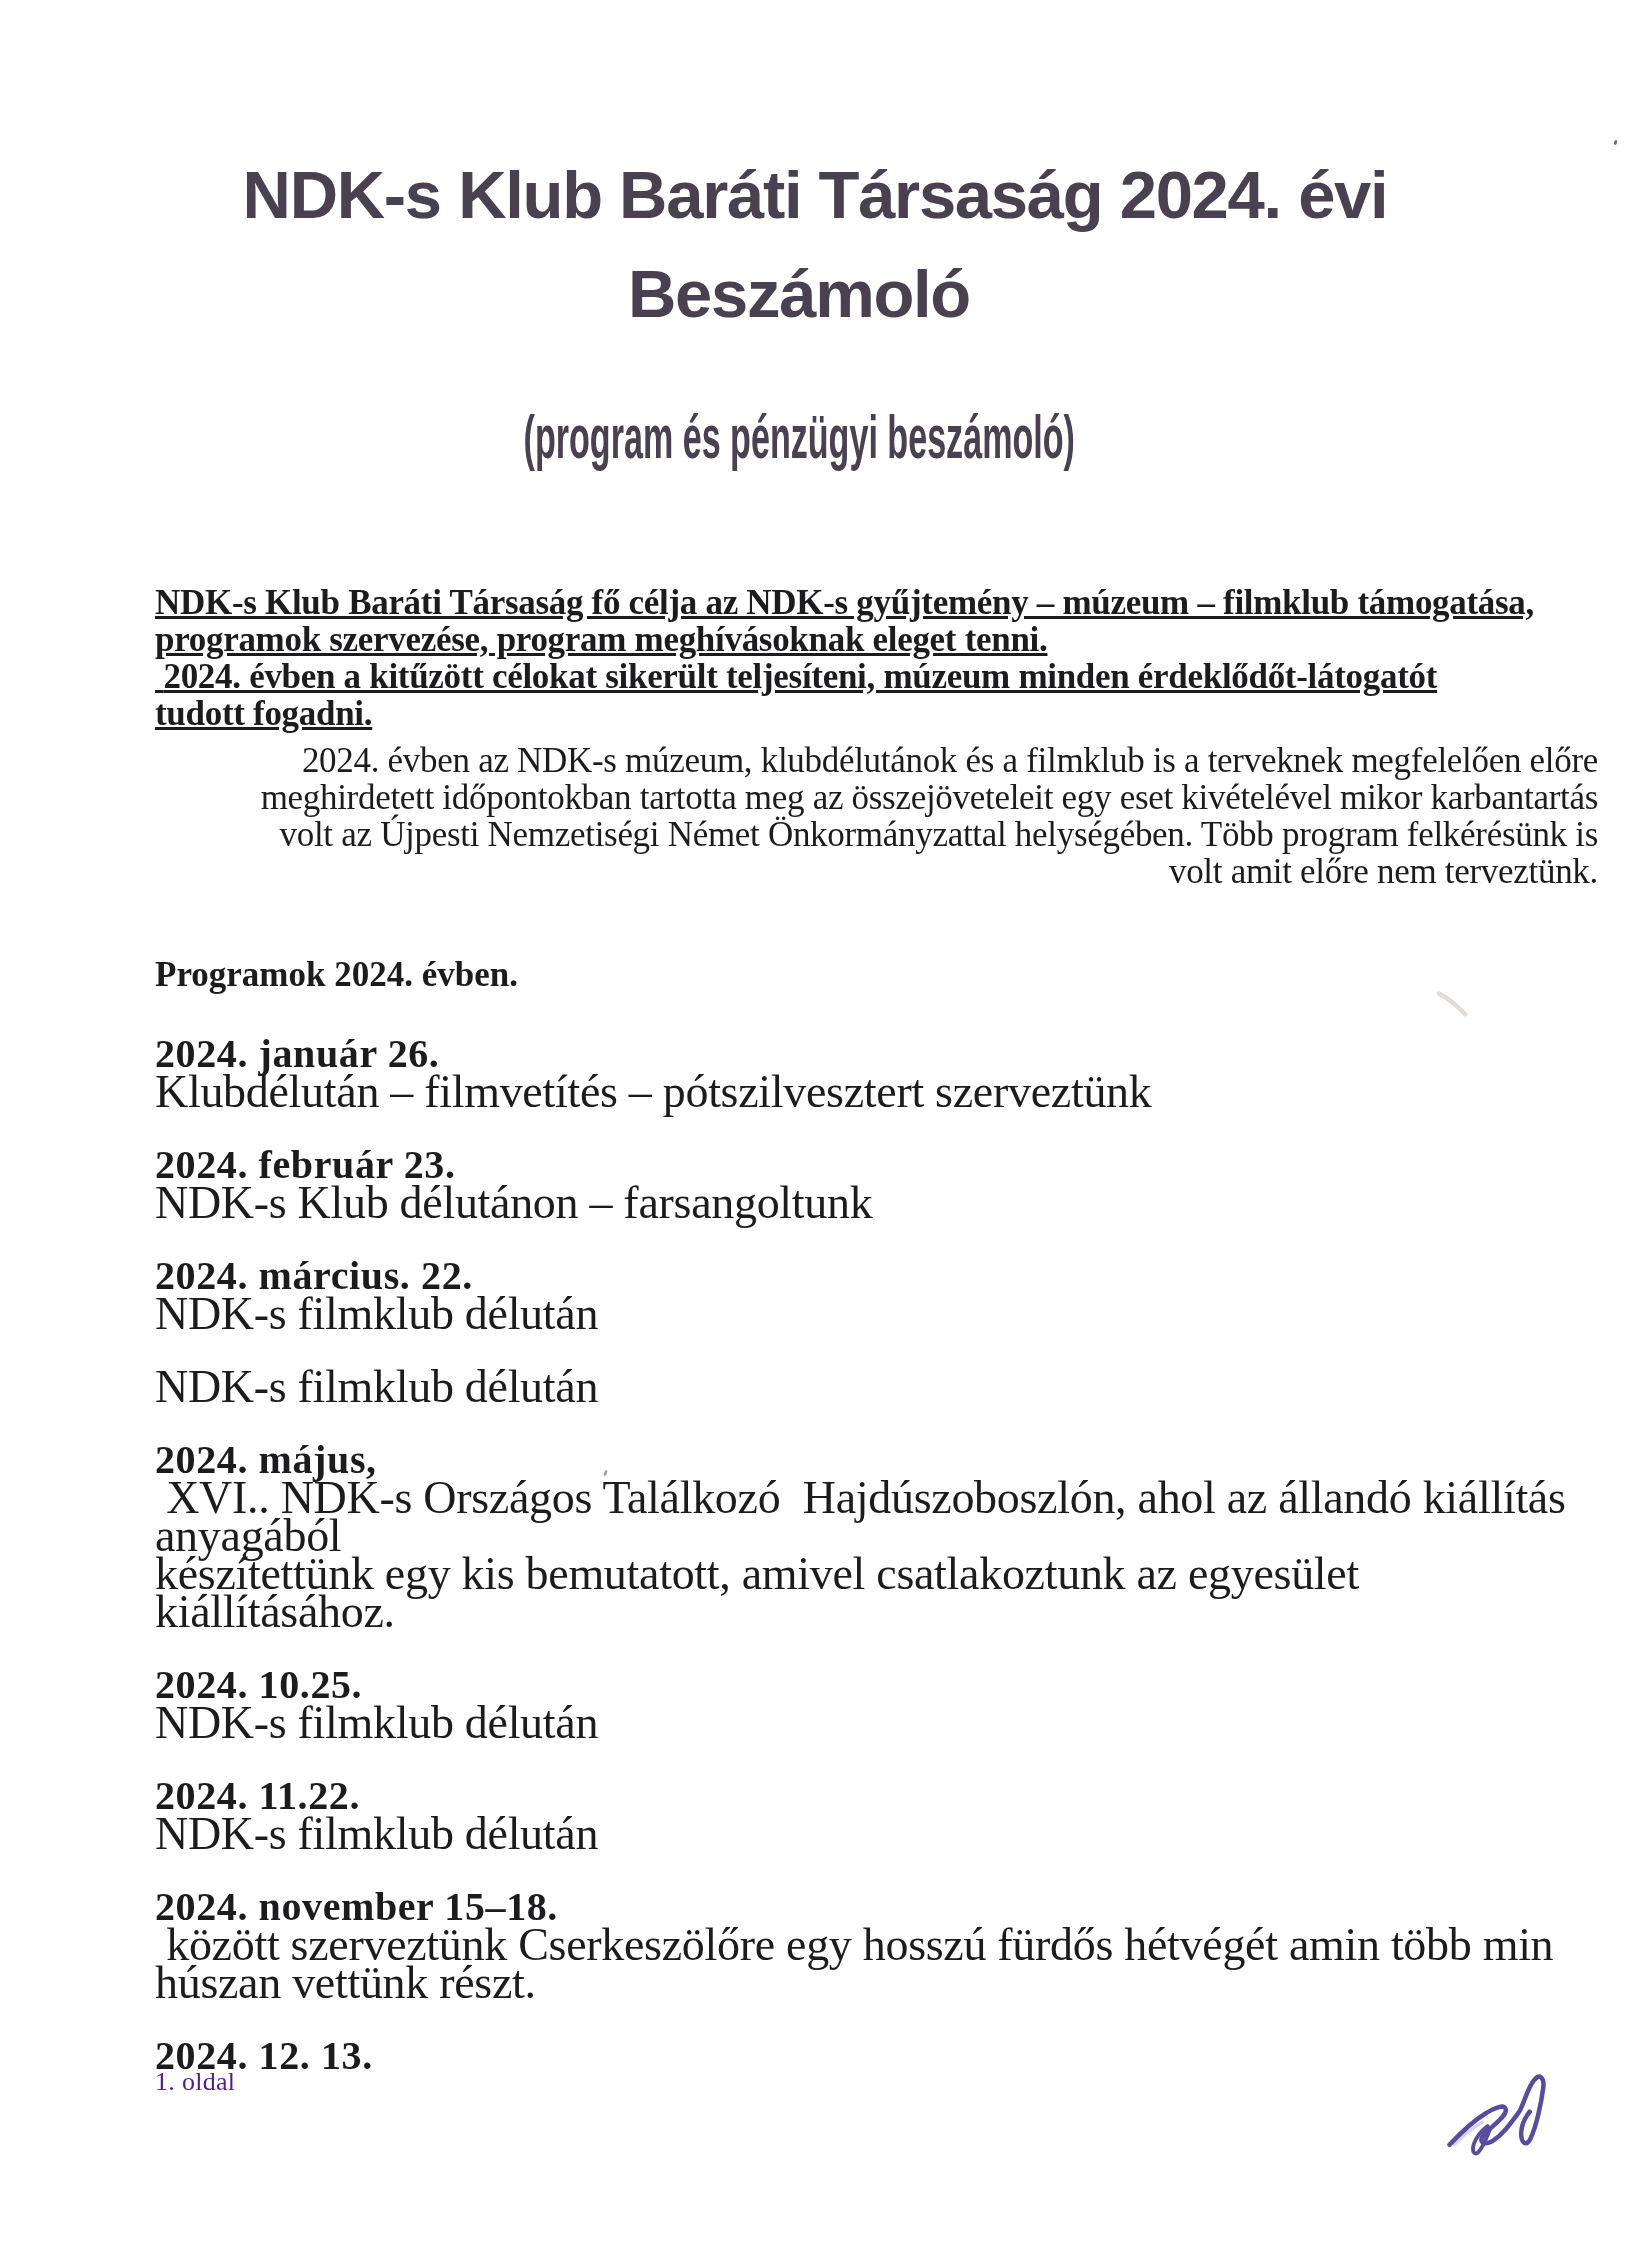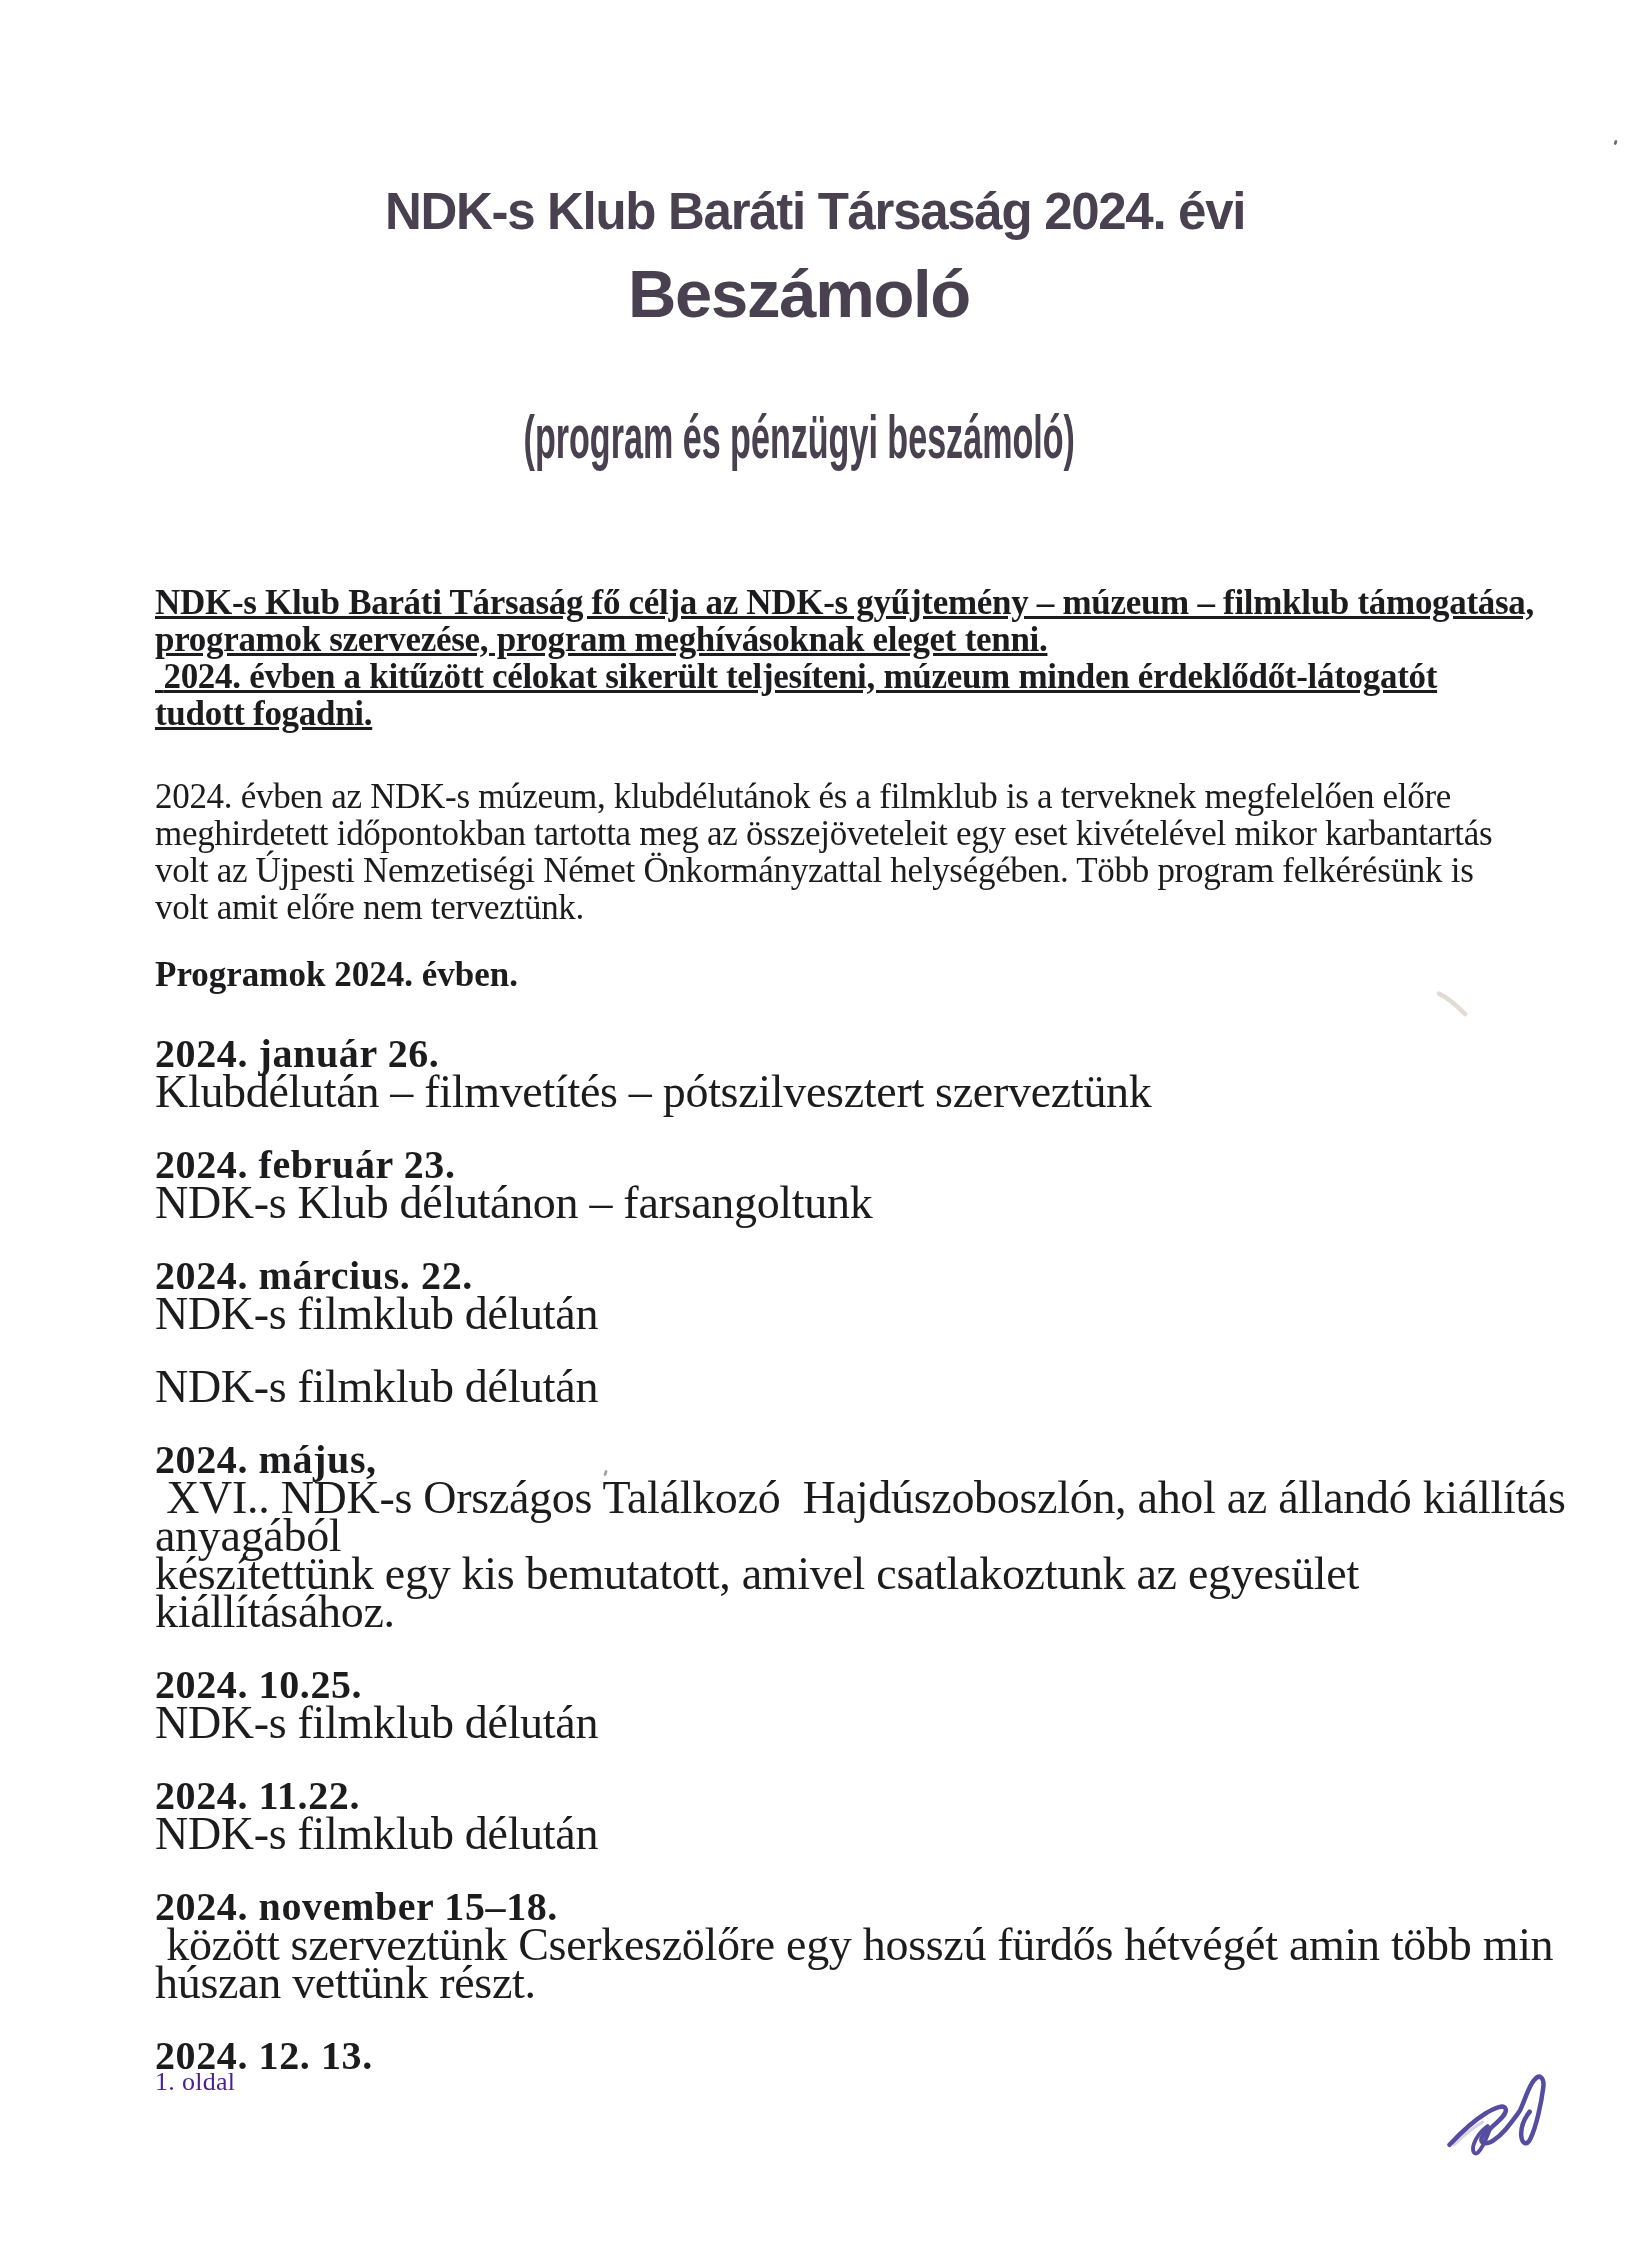--- a/index.html
+++ b/index.html
@@ -13,38 +13,38 @@
   }
   .page{position:absolute;inset:0;}
   
   .title-wrap{
     position:absolute;left:0;top:0;width:1598px;
     text-align:center;
     font-family:"Liberation Sans","DejaVu Sans",sans-serif;
     font-weight:bold;
     color:var(--title-ink,#4a4150);
   }
-  .title-line1{position:absolute;left:0;right:0;top:176px;font-size:51px;letter-spacing:-1.3px;line-height:71px;padding-left:32px;}
+  .title-line1{position:absolute;left:0;right:0;top:159px;font-size:67px;letter-spacing:-1.3px;line-height:71px;padding-left:32px;}
   .title-line2{position:absolute;left:0;right:0;top:258px;font-size:67px;letter-spacing:-1.3px;line-height:71px;}
   .subtitle{
     position:absolute;left:0;right:0;top:398px;
     font-size:62px;line-height:77px;letter-spacing:0;
     color:var(--title-ink,#443e49);
     text-align:center;
   }
   .subtitle > span{display:inline-block;transform:scaleX(0.55);transform-origin:50% 50%;white-space:nowrap;}
   
   .bodytext{
     position:absolute;left:155px;width:1443px;
     font-size:35px;line-height:37px;letter-spacing:-0.3px;
     white-space:pre-wrap;
   }
   .bold{font-weight:bold;text-decoration:underline;}
   .para1{top:584px;}
-  .para2{top:778px;}
+  .para2{top:742px;text-align:right;}
   .programs-heading{
     position:absolute;left:155px;top:956px;
     font-size:35px;line-height:38px;font-weight:bold;white-space:pre;
   }
   .program-list{position:absolute;left:155px;top:1035px;width:1443px;}
   .entry{margin:0 0 35px 0;}
   .entry .edate{font-size:40px;line-height:38px;font-weight:bold;letter-spacing:0.6px;white-space:pre;}
   .entry .edesc{font-size:46px;line-height:38px;letter-spacing:-0.3px;white-space:pre-wrap;}
   .footer{
     position:absolute;left:155px;top:2068px;

